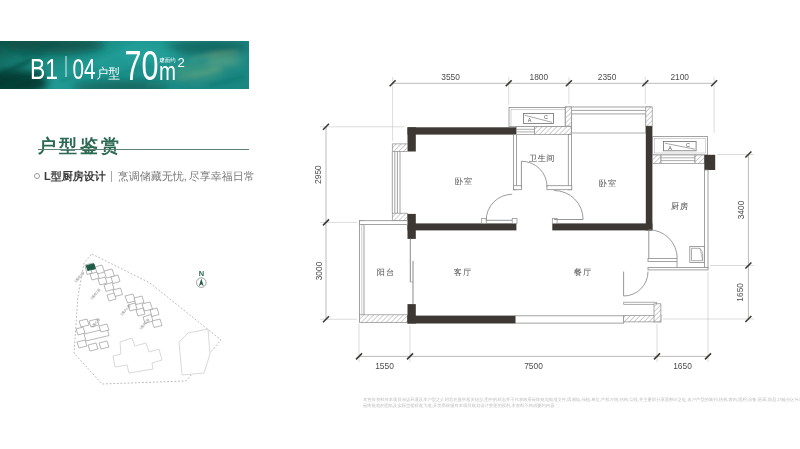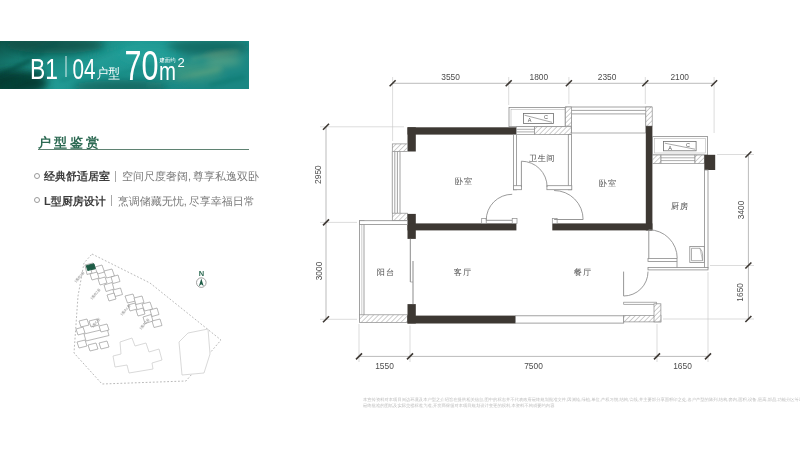--- a/index.html
+++ b/index.html
@@ -57,28 +57,27 @@
 <text x="72.5" y="37.5" font-size="30" textLength="23" lengthAdjust="spacingAndGlyphs">04</text>
 <text x="96.5" y="36.5" font-size="13.5" textLength="23.5" lengthAdjust="spacingAndGlyphs">户型</text>
 
 <text x="124.5" y="39" font-size="43" textLength="34" lengthAdjust="spacingAndGlyphs">70</text>
 <text x="159" y="39" font-size="26" textLength="17" lengthAdjust="spacingAndGlyphs">m</text>
 <text x="159.5" y="20.5" font-size="5.5" textLength="16" lengthAdjust="spacingAndGlyphs">建面约</text>
 <text x="177.5" y="25.5" font-size="13">2</text>
 </svg>
 </div>
 
-<div class="abs" style="left:38px;top:134px;color:#2d6a53;font-size:13px;font-weight:bold;letter-spacing:3px">户型鉴赏</div>
+<div class="abs" style="left:38px;top:134px;color:#2d6a53;font-size:18px;font-weight:bold;letter-spacing:3px">户型鉴赏</div>
 
 <div class="abs" style="left:38px;top:148.5px;width:211px;height:1px;background:#5f8272"></div>
 
 <div class="abs" style="left:34px;top:164px;width:260px;font-size:11px;line-height:24.5px;color:#7a7a7a;white-space:nowrap">
 
 
-<div><span style="display:inline-block;width:4px;height:4px;border:1px solid #9a9a9a;border-radius:50%;margin-right:4px;vertical-align:1.5px"></span><b style="color:#3c3c3c">经典舒适居室</b><span style="display:inline-block;width:1px;height:11px;background:#a8a8a8;margin:0 6px 0 5px;vertical-align:-1.5px"></span>空间尺度奢阔<span style="letter-spacing:2px">,</span>尊享私逸双卧</div>
 
 <div><span style="display:inline-block;width:4px;height:4px;border:1px solid #9a9a9a;border-radius:50%;margin-right:4px;vertical-align:1.5px"></span><b style="color:#3c3c3c">L型厨房设计</b><span style="display:inline-block;width:1px;height:11px;background:#a8a8a8;margin:0 6px 0 5px;vertical-align:-1.5px"></span>烹调储藏无忧<span style="letter-spacing:2px">,</span>尽享幸福日常</div>
 </div>
 
 <svg class="abs" style="left:0;top:0" width="800" height="449" viewBox="0 0 800 449">
 <defs>
 <pattern id="hat" width="3.5" height="3.5" patternUnits="userSpaceOnUse" patternTransform="rotate(45)">
 <rect width="3.5" height="3.5" fill="#fff"></rect>
 <line x1="0" y1="0" x2="0" y2="3.5" stroke="#a8a8a8" stroke-width="1.1"></line>
 </pattern>

